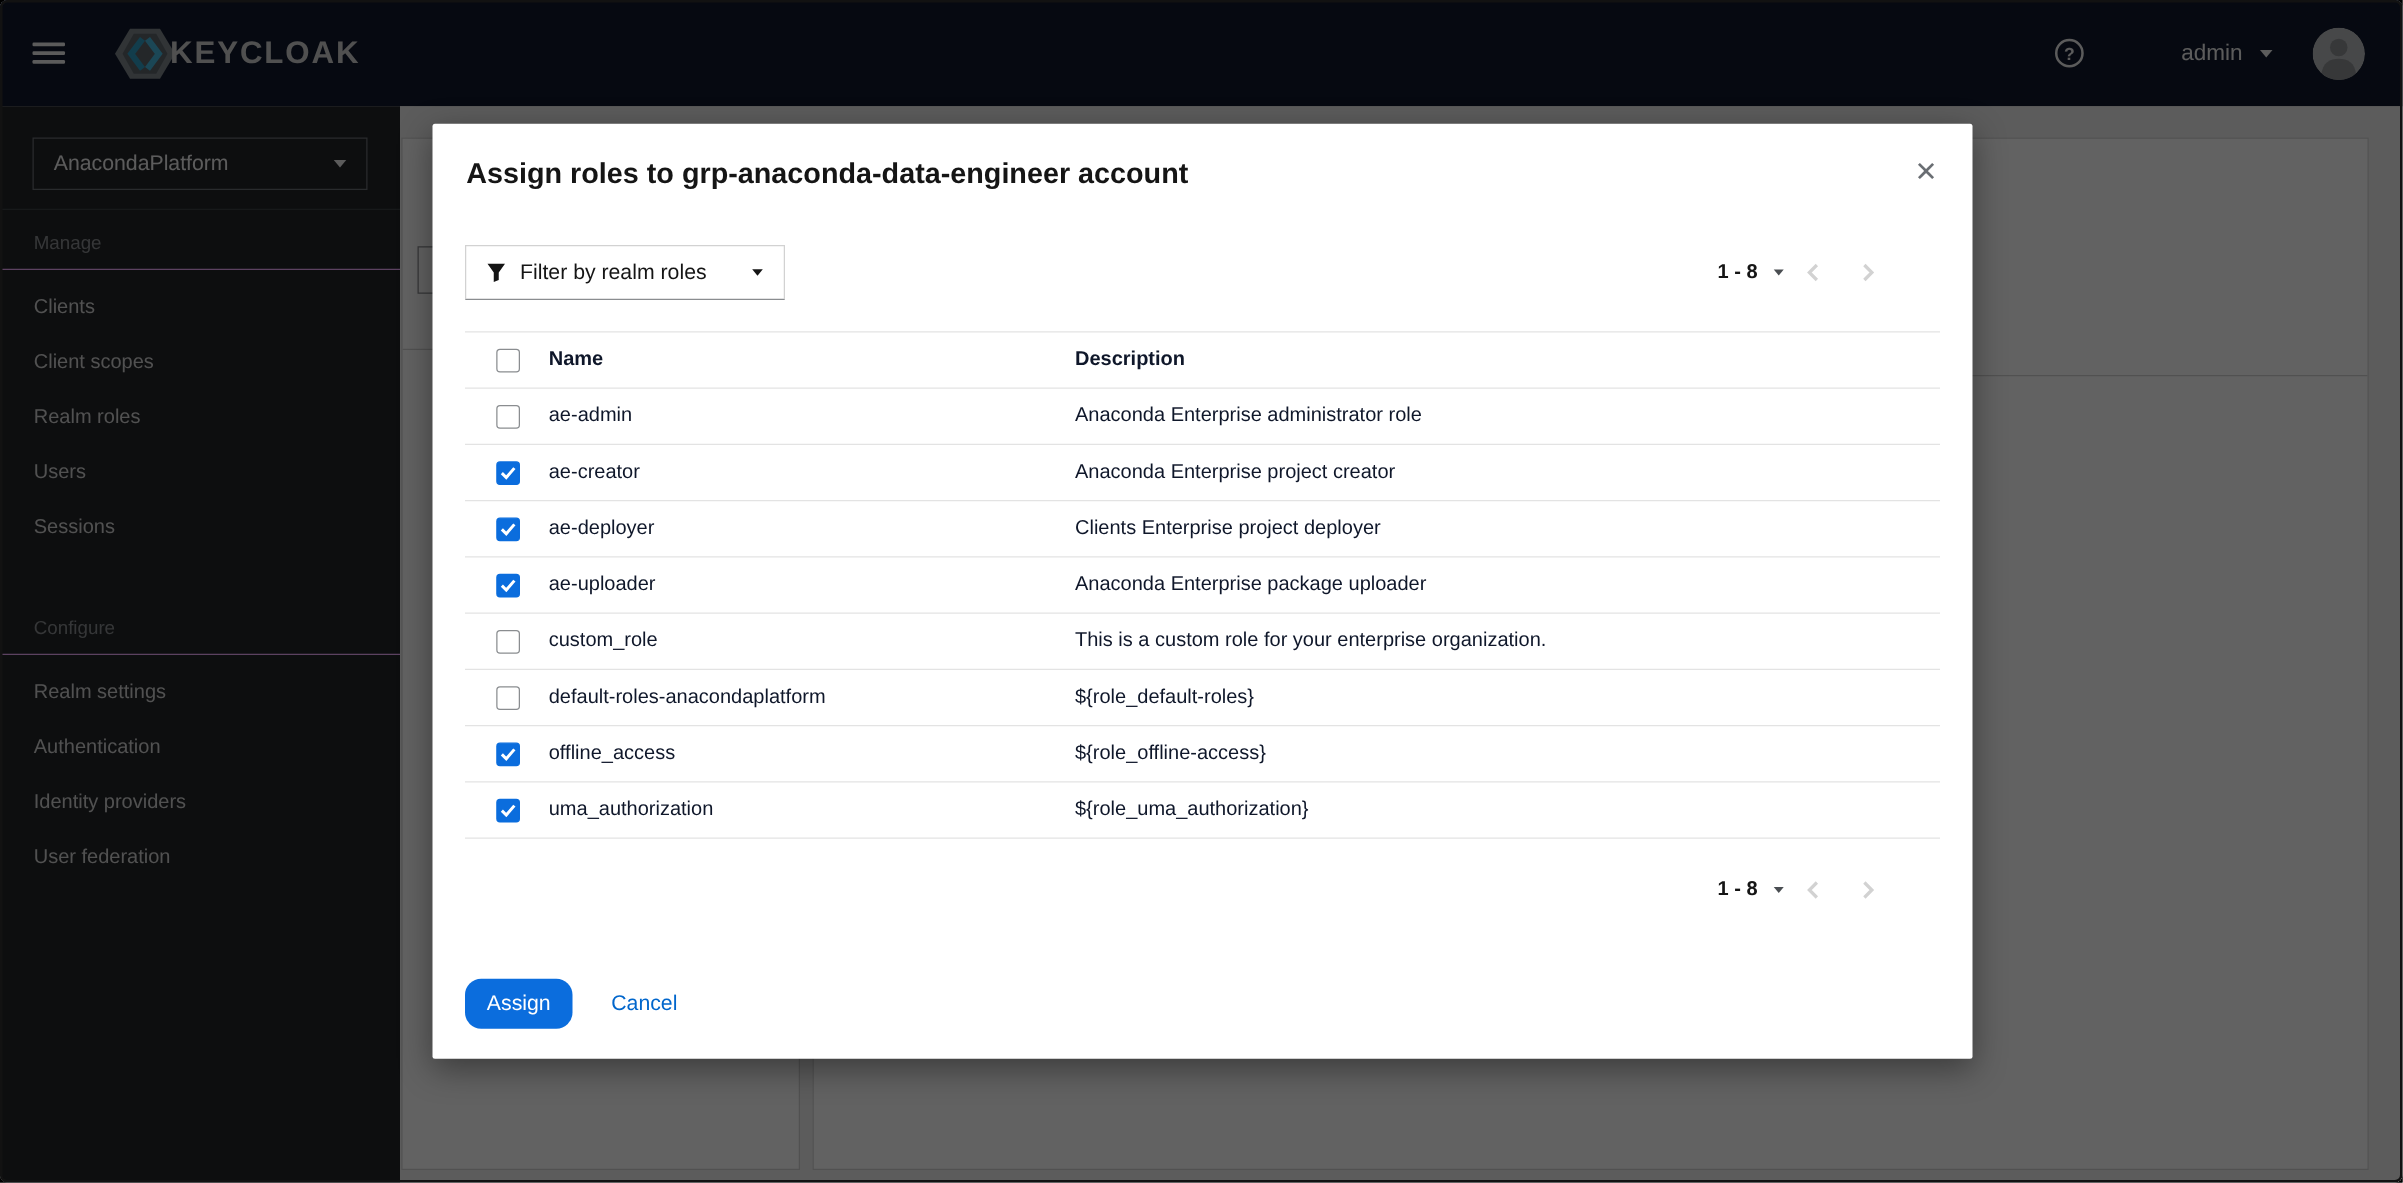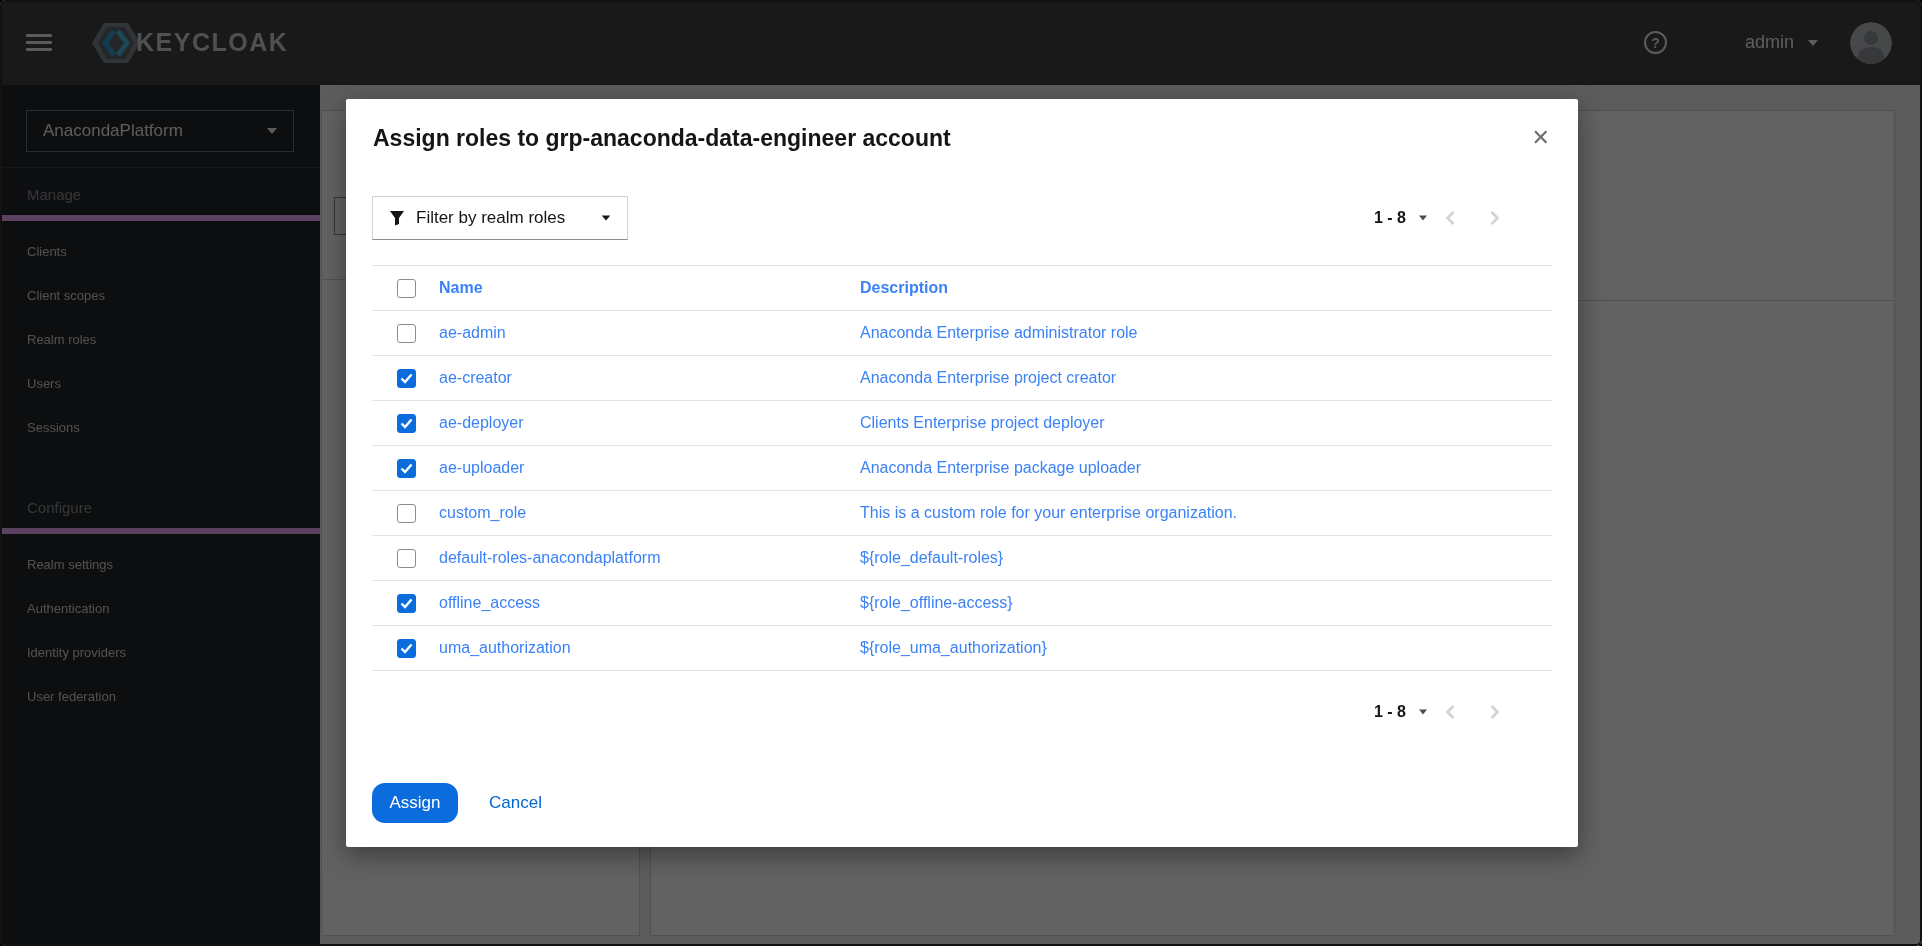--- a/index.html
+++ b/index.html
@@ -2,39 +2,39 @@
 <html><head>
 <meta charset="utf-8">
 <style>
   * { margin:0; padding:0; box-sizing:border-box; }
   html,body { width:1922px; height:946px; overflow:hidden; background:#000; }
   body { font-family:"Liberation Sans","DejaVu Sans",sans-serif; }
   .app { position:relative; width:1922px; height:946px; background:#f0f0f0; border-radius:6px; overflow:hidden; }
   .frame { position:absolute; inset:0; border:2px solid #121212; border-radius:6px; z-index:100; pointer-events:none; }
 
   
-  .masthead { position:absolute; top:0; left:0; right:0; height:85px; background:#404040; display:flex; align-items:center; padding:0 30px 0 26px; z-index:1; }
+  .masthead { position:absolute; top:0; left:0; right:0; height:85px; background:#0f172a; display:flex; align-items:center; padding:0 30px 0 26px; z-index:1; }
   .burger { width:26px; display:flex; flex-direction:column; gap:4px; cursor:pointer; }
   .burger span { display:block; height:3px; background:#ececec; border-radius:1px; }
   .brand { display:flex; align-items:center; margin-left:38px; }
   .brand-text { color:#cfcfcf; font-size:25px; font-weight:bold; letter-spacing:1.5px; margin-left:-6px; }
   .mast-right { margin-left:auto; display:flex; align-items:center; }
   .help-icon { width:23px; height:23px; border:2px solid #ededed; border-radius:50%; color:#ededed; font-size:14px; font-weight:bold; display:flex; align-items:center; justify-content:center; cursor:pointer; }
   .user-menu { display:flex; align-items:center; margin-left:78px; cursor:pointer; color:#f0f0f0; font-size:18px; }
   .caret { width:0; height:0; border-left:5px solid transparent; border-right:5px solid transparent; border-top:6px solid currentColor; display:inline-block; }
   .user-menu .caret { margin-left:14px; }
   .avatar { width:42px; height:42px; border-radius:50%; overflow:hidden; margin-left:32px; cursor:pointer; }
 
   
   .sidebar { position:absolute; top:85px; bottom:0; left:0; width:320px; background:#212427; z-index:1; }
   .realm-box { margin:25px 26px 0 26px; height:42px; border:1px solid #6a6e73; color:#f0f0f0; font-size:17px; display:flex; align-items:center; justify-content:space-between; padding:0 16px; cursor:pointer; }
   .realm-wrap { border-bottom:1px solid #3c3f42; padding-bottom:15px; }
-  .nav-section-label { color:#8a8d90; font-size:15px; padding:18px 12px 12px 27px; border-bottom:6px solid #f0abfc; }
+  .nav-section-label { color:#8a8d90; font-size:15px; padding:18px 12px 12px 27px; border-bottom:1px solid #f0abfc; }
   .nav-items { padding-top:8px; }
-  .nav-item { height:44px; display:flex; align-items:center; padding-left:27px; color:#d2d2d2; font-size:13px; cursor:pointer; position:relative; }
+  .nav-item { height:44px; display:flex; align-items:center; padding-left:27px; color:#d2d2d2; font-size:16px; cursor:pointer; position:relative; }
   .nav-item.active { background:#4d5156; color:#fff; }
   .nav-item.active::before { content:""; position:absolute; left:0; top:0; bottom:0; width:4px; background:#73bcf7; }
   .nav-gap { height:32px; }
 
   
   .content { position:absolute; top:85px; left:320px; right:0; bottom:0; background:#f0f0f0; z-index:1; }
   .tree-card { position:absolute; left:1px; top:25px; width:319px; bottom:10px; background:#fff; border:1px solid #d2d2d2; }
   .main-card { position:absolute; left:330px; top:25px; right:27px; bottom:10px; background:#fff; border:1px solid #d2d2d2; }
   .tree-search { position:absolute; left:12px; top:86px; width:180px; height:38px; border:1px solid #8a8d90; background:#fff; }
   .tree-divider { position:absolute; left:0; right:0; top:168px; height:1px; background:#d2d2d2; }
@@ -61,21 +61,21 @@
 
   .pagination { margin-left:auto; display:flex; align-items:center; }
   .pagination.bottom { position:absolute; right:62px; top:591px; height:44px; }
   .page-range { display:flex; align-items:center; font-size:16px; font-weight:bold; color:#151515; cursor:pointer; }
   .page-range .caret { border-top-color:#4a4e52; transform:scale(.8); margin-left:12px; }
   .page-chev { width:44px; height:36px; display:flex; align-items:center; justify-content:center; cursor:default; }
   .page-chev:first-of-type { margin-left:18px; }
 
   
   .roles-table { position:absolute; left:26px; right:26px; top:166px; }
-  .t-row { display:grid; grid-template-columns:67px 421px 1fr; align-items:center; height:45px; border-bottom:1px solid #e3e3e3; font-size:16px; color:#3b82f6; }
+  .t-row { display:grid; grid-template-columns:67px 421px 1fr; align-items:center; height:45px; border-bottom:1px solid #e3e3e3; font-size:16px; color:#0f172a; }
   .t-row.head { height:46px; border-top:1px solid #e3e3e3; font-weight:bold; }
   .cb { width:19px; height:19px; margin-left:25px; border:1.5px solid #8a8d90; border-radius:3px; background:#fff; display:flex; align-items:center; justify-content:center; cursor:pointer; }
   .cb svg { display:none; }
   .cb.checked { background:#0b6ddd; border-color:#0b6ddd; }
   .cb.checked svg { display:block; }
 
   
   .modal-footer { position:absolute; left:26px; top:684px; display:flex; align-items:center; gap:31px; }
   .btn-primary { min-width:86px; height:40px; background:#0b6ddd; color:#fff; border:none; border-radius:13px; font-size:17px; font-family:inherit; cursor:pointer; padding:0 16px; }
   .link-btn { color:#0066cc; font-size:17px; cursor:pointer; }

